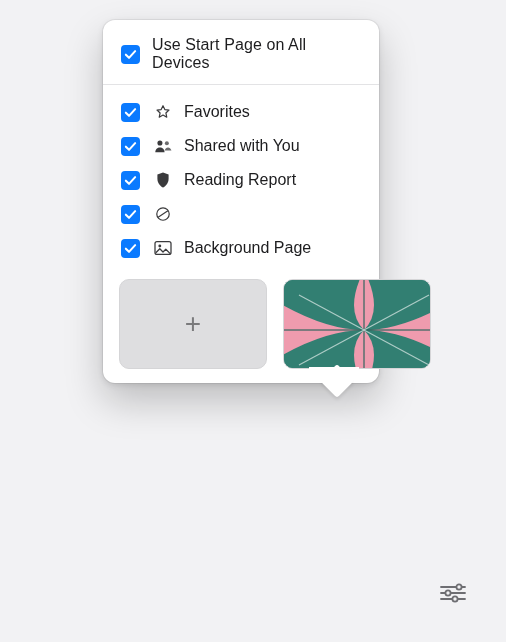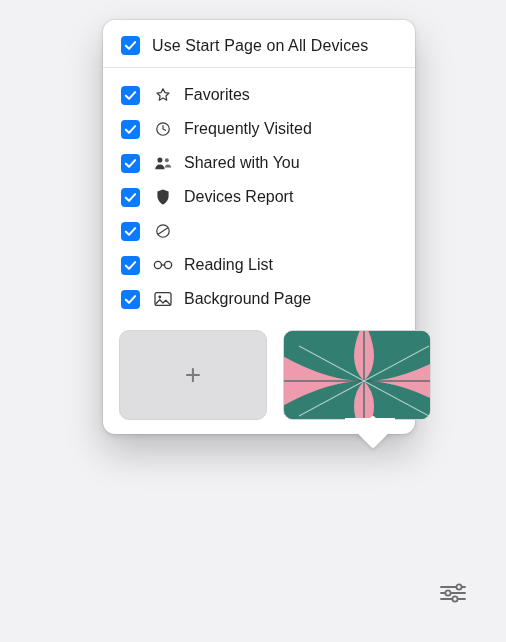--- a/index.html
+++ b/index.html
@@ -8,21 +8,21 @@
     width: 506px; height: 642px;
     background: #f2f2f4;
     font-family: -apple-system, "Helvetica Neue", Helvetica, Arial, sans-serif;
     -webkit-font-smoothing: antialiased;
     overflow: hidden;
   }
   .popover {
     position: absolute;
     left: 103px;
     top: 20px;
-    width: 312px;
+    width: 276px;
     background: #fff;
     border-radius: 12px;
     box-shadow: 0 0 0 1px rgba(0,0,0,0.06), 0 18px 38px rgba(0,0,0,0.22), 0 2px 6px rgba(0,0,0,0.10);
     padding-bottom: 14px;
   }
   .pop-tail {
     position: absolute;
     right: 30px;
     bottom: -10px;
     width: 24px; height: 24px;
@@ -138,34 +138,20 @@
           </svg>
         </div>
       <span class="opt-icon">
         <svg width="18" height="18" viewBox="0 0 24 24" fill="none" stroke="currentColor" stroke-width="1.6">
             <path d="M12 3.6l2.45 5.2 5.55.6-4.15 3.9 1.15 5.6L12 16.1l-5 2.8 1.15-5.6L4 9.4l5.55-.6z" stroke-linejoin="round"></path>
           </svg>
       </span>
       <span class="opt-label">Favorites</span>
     </div>
 
-    <div class="opt-row">
-      <div class="chk">
-          <svg width="13" height="13" viewBox="0 0 14 14">
-            <path d="M2 7.2 L5.4 10.6 L12 3.4" stroke="#fff" stroke-width="2.2" fill="none" stroke-linecap="round" stroke-linejoin="round"></path>
-          </svg>
-        </div>
-      <span class="opt-icon">
-        <svg width="18" height="18" viewBox="0 0 24 24" fill="none" stroke="currentColor" stroke-width="1.6">
-            <circle cx="12" cy="12" r="8.3"></circle>
-            <path d="M12 7.5V12l3.2 1.8" stroke-linecap="round"></path>
-          </svg>
-      </span>
-      <span class="opt-label">Frequently Visited</span>
-    </div>
 
     <div class="opt-row">
       <div class="chk">
           <svg width="13" height="13" viewBox="0 0 14 14">
             <path d="M2 7.2 L5.4 10.6 L12 3.4" stroke="#fff" stroke-width="2.2" fill="none" stroke-linecap="round" stroke-linejoin="round"></path>
           </svg>
         </div>
       <span class="opt-icon">
         <svg width="20" height="18" viewBox="0 0 26 20" fill="currentColor">
             <circle cx="9" cy="6" r="3.3"></circle>
@@ -181,52 +167,37 @@
       <div class="chk">
           <svg width="13" height="13" viewBox="0 0 14 14">
             <path d="M2 7.2 L5.4 10.6 L12 3.4" stroke="#fff" stroke-width="2.2" fill="none" stroke-linecap="round" stroke-linejoin="round"></path>
           </svg>
         </div>
       <span class="opt-icon">
         <svg width="16" height="18" viewBox="0 0 20 22" fill="currentColor">
             <path d="M10 1.5l7 2.6v5.4c0 5-3 9-7 11-4-2-7-6-7-11V4.1z"></path>
           </svg>
       </span>
-      <span class="opt-label">Devices Report</span>
+      <span class="opt-label">Reading Report</span>
     </div>
 
     <div class="opt-row">
       <div class="chk">
           <svg width="13" height="13" viewBox="0 0 14 14">
             <path d="M2 7.2 L5.4 10.6 L12 3.4" stroke="#fff" stroke-width="2.2" fill="none" stroke-linecap="round" stroke-linejoin="round"></path>
           </svg>
         </div>
       <span class="opt-icon">
         <svg width="18" height="18" viewBox="0 0 24 24" fill="none" stroke="currentColor" stroke-width="1.6">
             <circle cx="12" cy="12" r="8.3"></circle>
             <path d="M6 16L18 8" stroke-linecap="round"></path>
           </svg>
       </span>
     </div>
 
-    <div class="opt-row">
-      <div class="chk">
-          <svg width="13" height="13" viewBox="0 0 14 14">
-            <path d="M2 7.2 L5.4 10.6 L12 3.4" stroke="#fff" stroke-width="2.2" fill="none" stroke-linecap="round" stroke-linejoin="round"></path>
-          </svg>
-        </div>
-      <span class="opt-icon">
-        <svg width="22" height="14" viewBox="0 0 26 14" fill="none" stroke="currentColor" stroke-width="1.6">
-            <circle cx="7" cy="7" r="4.2"></circle>
-            <circle cx="19" cy="7" r="4.2"></circle>
-            <path d="M11.2 7h3.6"></path>
-          </svg>
-      </span>
-      <span class="opt-label">Reading List</span>
-    </div>
 
     <div class="opt-row">
       <div class="chk">
           <svg width="13" height="13" viewBox="0 0 14 14">
             <path d="M2 7.2 L5.4 10.6 L12 3.4" stroke="#fff" stroke-width="2.2" fill="none" stroke-linecap="round" stroke-linejoin="round"></path>
           </svg>
         </div>
       <span class="opt-icon">
         <svg width="20" height="16" viewBox="0 0 24 20" fill="none" stroke="currentColor" stroke-width="1.6">
             <rect x="2" y="2" width="20" height="16" rx="2.5"></rect>

